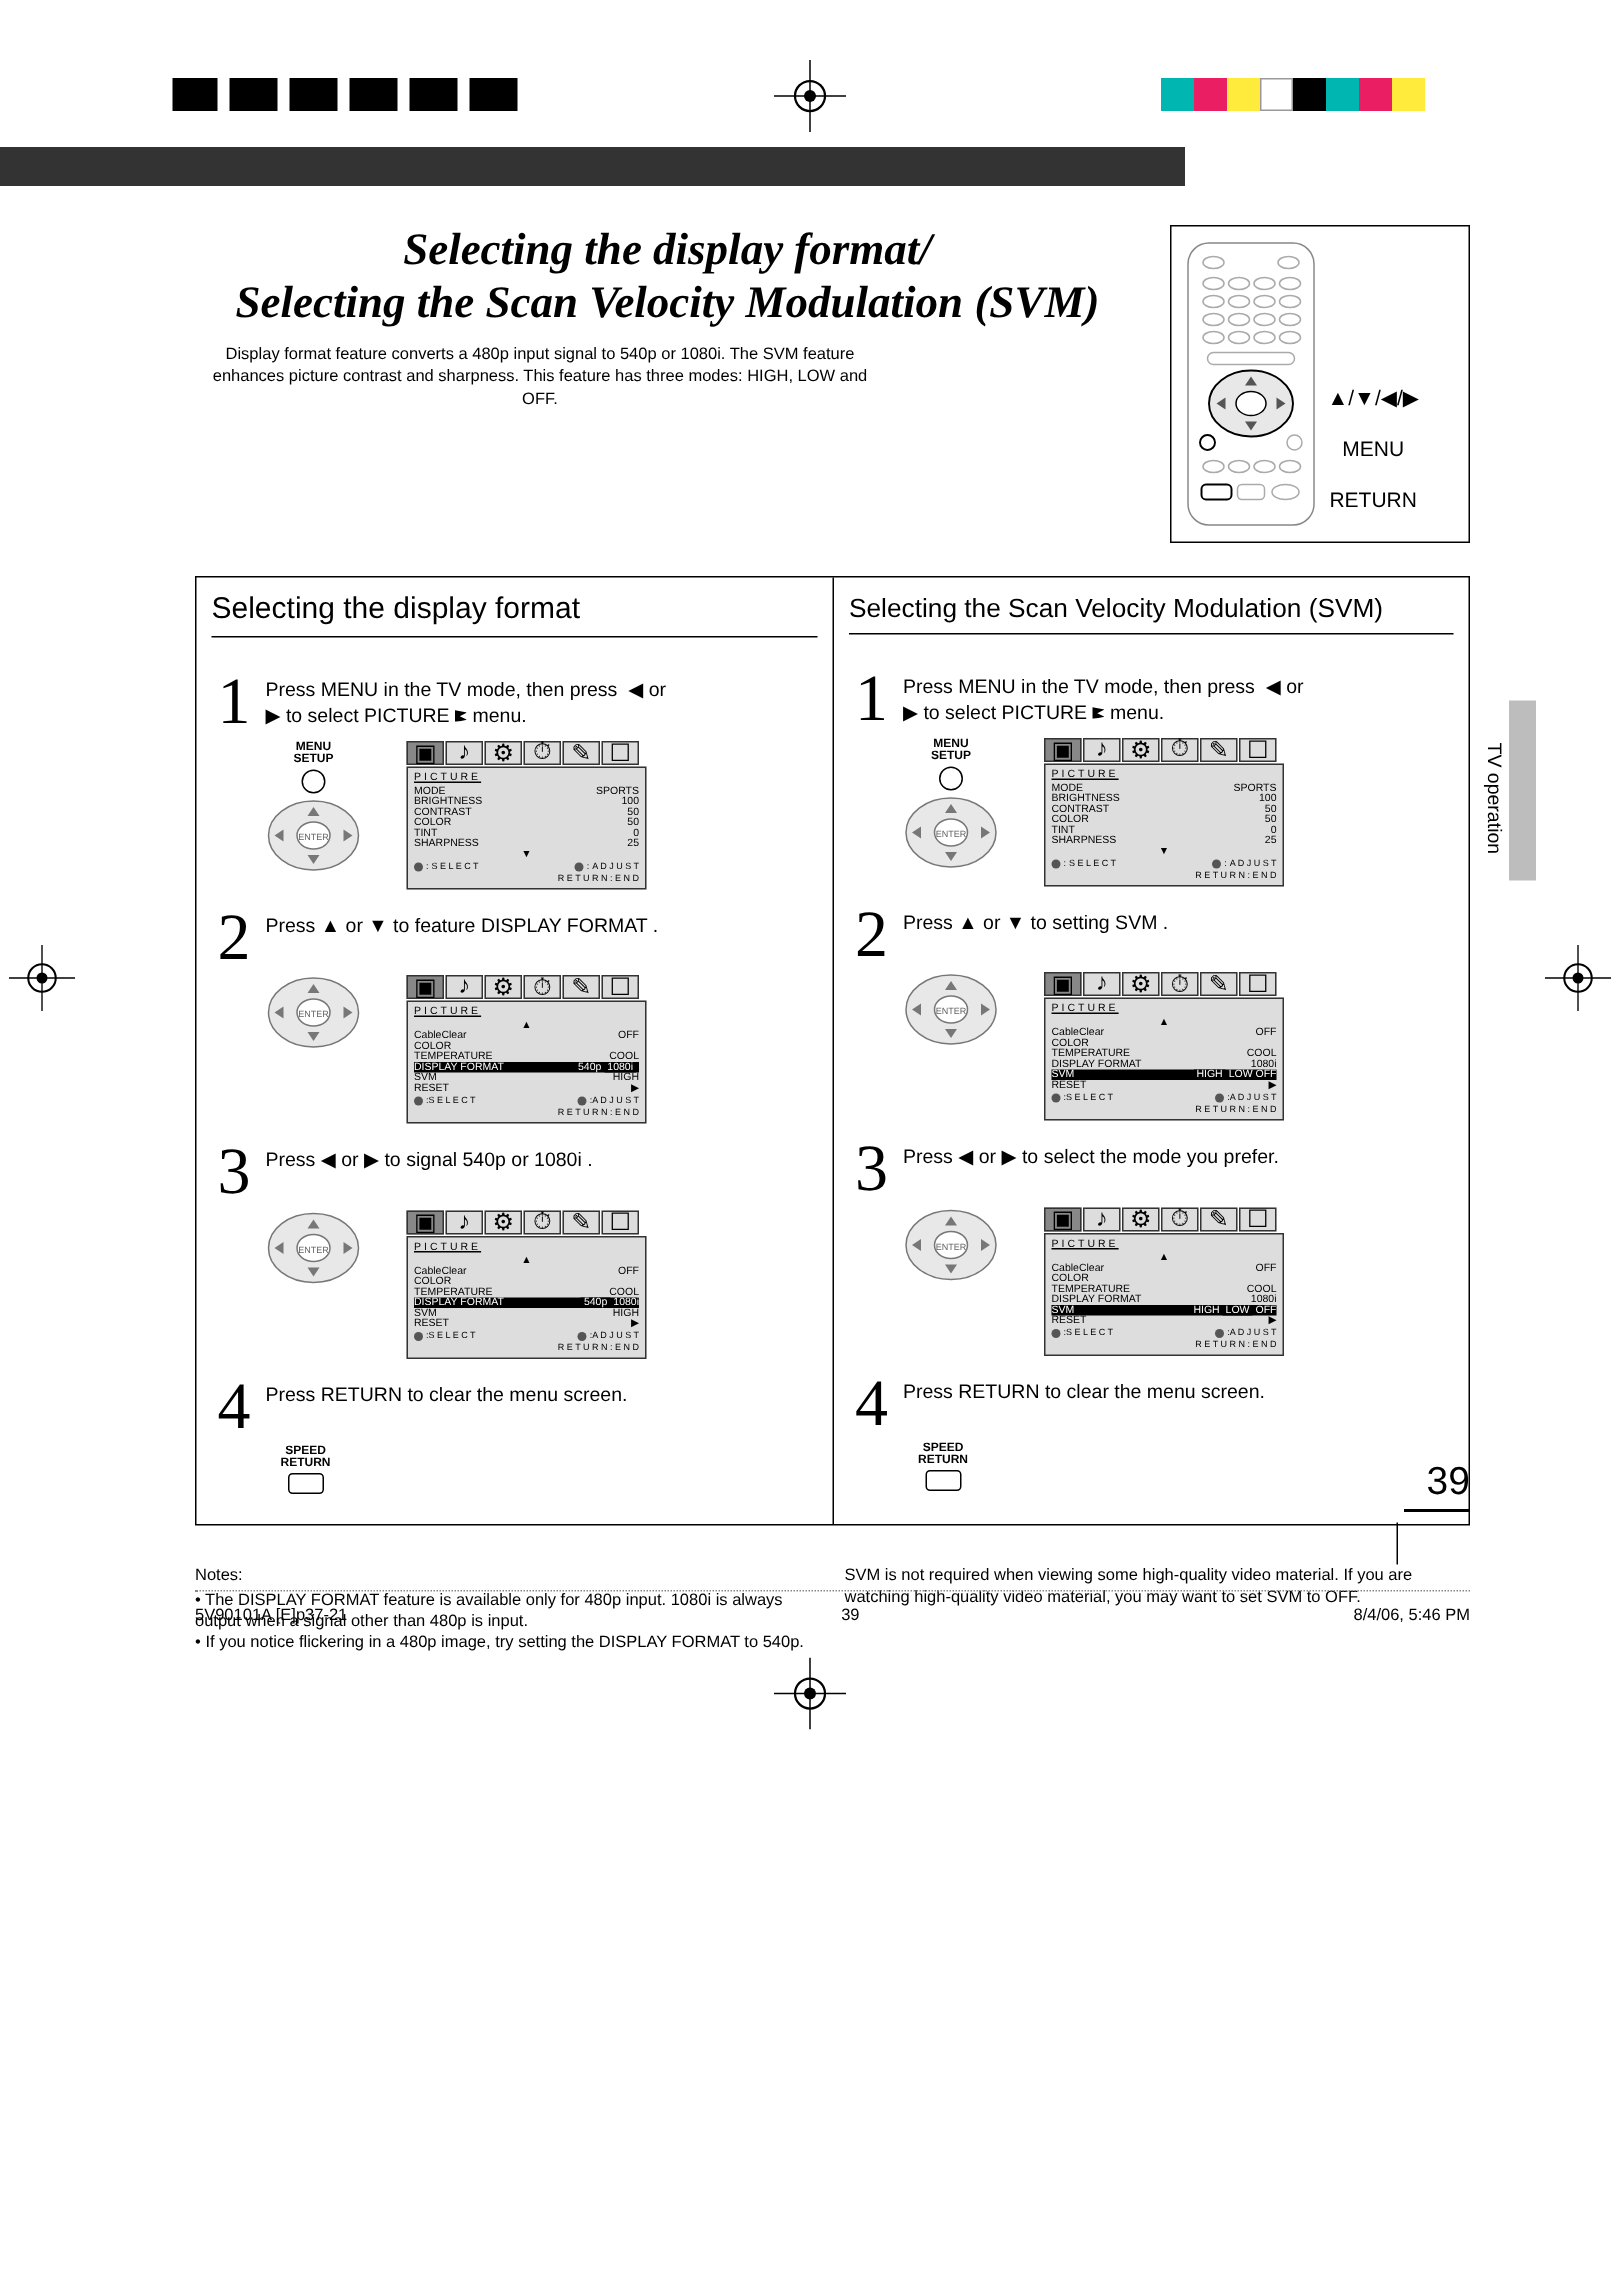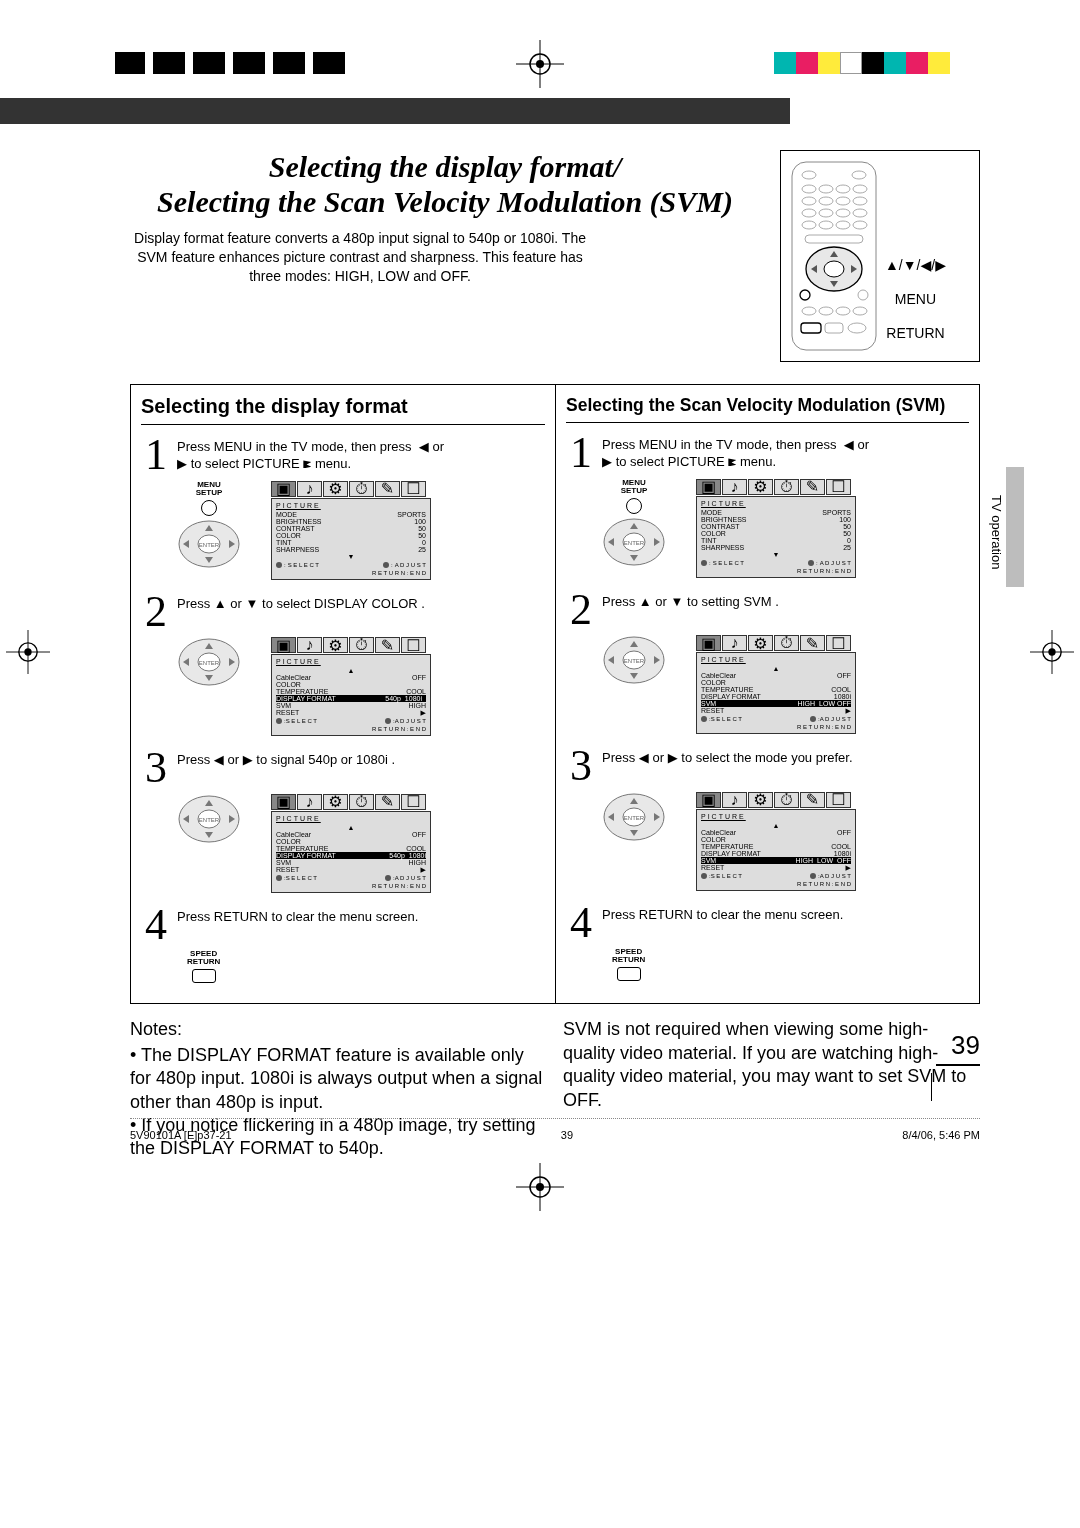--- a/index.html
+++ b/index.html
@@ -15,44 +15,44 @@
 
   
   .dark-strip { position: absolute; top: 98px; left: 0; width: 790px; height: 26px; background: #333; }
 
   .page { position: relative; width: 1080px; padding: 150px 100px 60px 130px; }
 
   
   .title-row { display: flex; align-items: flex-start; gap: 20px; text-align: center; }
   .title-text { flex: 1; }
   .title-text h1 { font-family: "Times New Roman", Times, serif; font-style: italic; font-weight: bold; font-size: 30px; line-height: 1.15; }
-  .intro { font-size: 14px; line-height: 1.35; margin-top: 10px; max-width: 460px; }
+  .intro { font-size: 11px; line-height: 1.35; margin-top: 10px; max-width: 460px; }
 
   
   .remote-box { width: 200px; border: 1px solid #000; padding: 10px 12px 10px 10px; position: relative; display:flex; gap:8px; }
   .remote-svg { flex: 0 0 86px; }
   .remote-labels { display:flex; flex-direction:column; justify-content:flex-end; font-size:14px; gap:18px; padding-bottom:10px;}
   .remote-labels span { white-space:nowrap; }
 
   
   .columns { display:flex; margin-top: 22px; border:1px solid #000; }
   .col { width:50%; padding: 8px 10px 8px 10px; }
   .col + .col { border-left:1px solid #000; }
-  .col-title { font-size:20px; font-weight:bold; padding:2px 0 6px; border-bottom:1px solid #000; margin-bottom:10px; }
+  .col-title { font-size:20px; font-weight:normal; padding:2px 0 6px; border-bottom:1px solid #000; margin-bottom:23px; }
   .col.right .col-title { font-size:17.5px; }
 
   .step { display:flex; gap:6px; margin-bottom:6px; }
   .step-num { font-family:"Times New Roman",serif; font-size:44px; line-height:0.9; font-weight:normal; width:30px; text-align:center; }
   .step-body { flex:1; font-size:13px; line-height:1.3; padding-top:4px; }
   .step-graphics { display:flex; align-items:flex-start; gap:30px; margin: 4px 0 12px 36px; }
 
   .menu-setup-label { font-size:8px; font-weight:bold; line-height:1; text-align:center; }
   .speed-return-label { font-size:8px; font-weight:bold; line-height:1; text-align:center; }
 
-  .notes { font-size:18px; line-height:1.3; margin-top:8px; }
+  .notes { font-size:11px; line-height:1.3; margin-top:20px; }
   .notes .hdr { margin-bottom:2px; }
   .notes ul { list-style:none; padding-left:0; }
   .notes li::before { content:"• "; }
 
   .side-tab { position:absolute; right:76px; top:495px; font-size:13px; writing-mode:vertical-rl; }
   .side-gray { position:absolute; right:56px; top:467px; width:18px; height:120px; background:#bdbdbd; }
 
   .page-num { position:absolute; right:100px; bottom:160px; font-size:26px; }
   .page-num-rule { position:absolute; right:100px; bottom:155px; width:44px; height:2px; background:#000; }
   .vrule { position:absolute; right:148px; bottom:120px; width:1px; height:28px; background:#000; }
@@ -275,21 +275,21 @@
                 <span></span>
                 <span>R E T U R N : E N D</span>
               </div>
           </div>
         </div>
       </div>
 
       <div class="step">
         <div class="step-num">2</div>
         <div class="step-body">
-          <span>Press</span> <span class="arrow">▲</span> <span>or</span> <span class="arrow">▼</span> <span>to select  DISPLAY COLOR .</span>
+          <span>Press</span> <span class="arrow">▲</span> <span>or</span> <span class="arrow">▼</span> <span>to feature  DISPLAY FORMAT .</span>
         </div>
       </div>
       <div class="step-graphics">
         <svg class="dpad" width="64" height="50" viewBox="0 0 64 50">
           <ellipse cx="32" cy="25" rx="30" ry="23" fill="#e8e8e8" stroke="#777"></ellipse>
           <ellipse cx="32" cy="25" rx="11" ry="9" fill="#fff" stroke="#777"></ellipse>
           <text x="32" y="28" font-size="6" text-anchor="middle" fill="#666">ENTER</text>
           <polygon points="32,6 28,12 36,12" fill="#777"></polygon>
             <polygon points="32,44 28,38 36,38" fill="#777"></polygon>
           <polygon points="6,25 12,21 12,29" fill="#777"></polygon>

